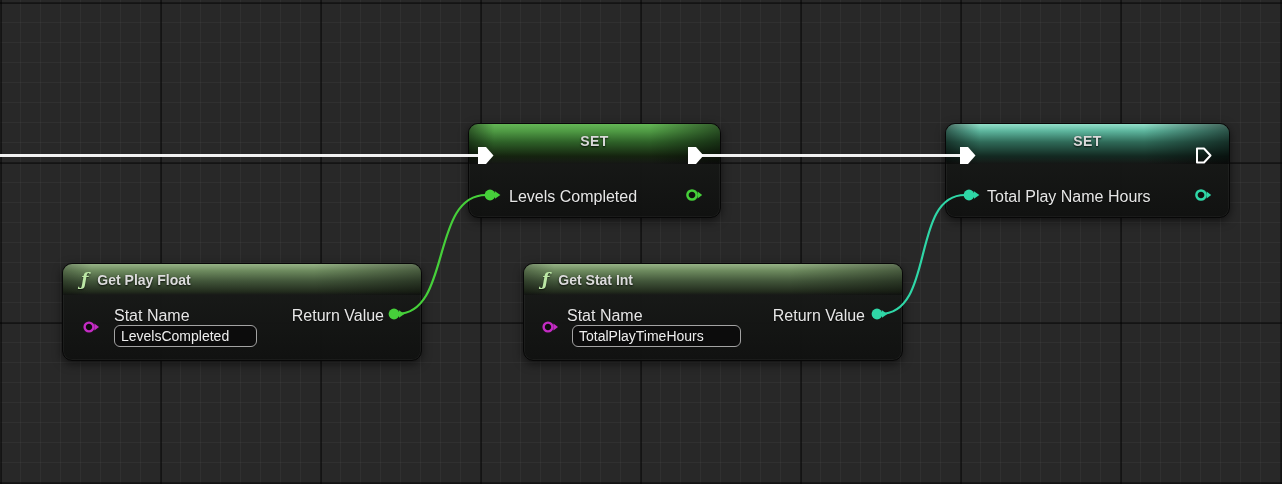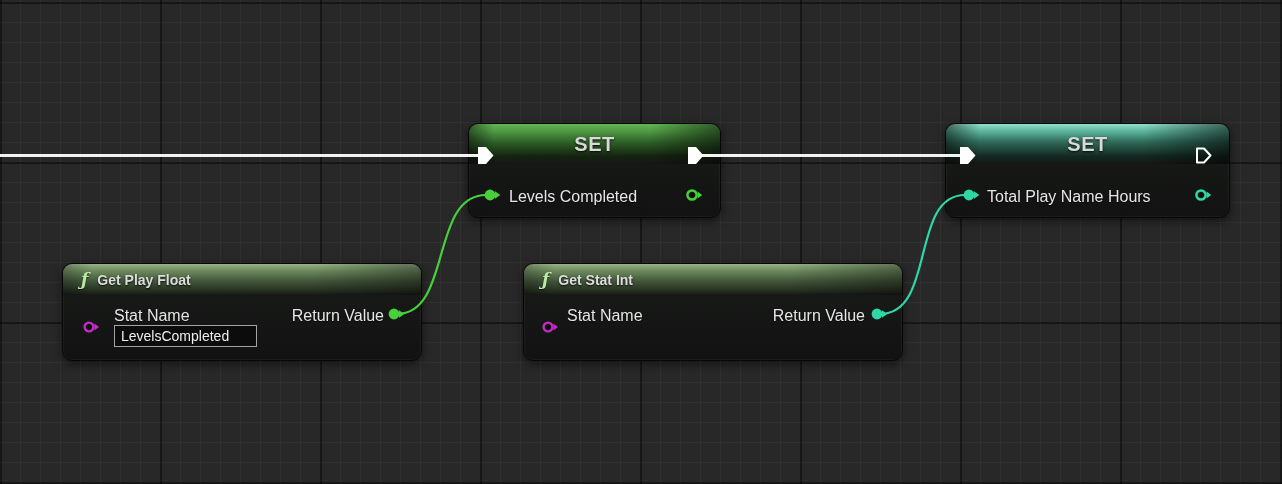--- a/index.html
+++ b/index.html
@@ -24,28 +24,28 @@
   .node-header{position:absolute;top:0;left:0;right:0;border-radius:9px 9px 0 0;overflow:hidden;}
   .hdr-set-float{height:40px;background:
     linear-gradient(to right, rgba(0,0,0,0.45) 0%, rgba(0,0,0,0) 10%, rgba(0,0,0,0) 72%, rgba(0,0,0,0.5) 100%),
     linear-gradient(to bottom, #64b656 0%, #4f9a44 18%, #2e6128 45%, #15240f 80%, rgba(14,18,12,0) 100%);}
   .hdr-set-int{height:40px;background:
     linear-gradient(to right, rgba(0,0,0,0.5) 0%, rgba(0,0,0,0) 12%, rgba(0,0,0,0) 70%, rgba(0,0,0,0.55) 100%),
     linear-gradient(to bottom, #93dfc9 0%, #5cb49c 18%, #2f6a58 45%, #132a22 80%, rgba(12,18,15,0) 100%);}
   .hdr-fn{height:31px;background:
     linear-gradient(to right, rgba(0,0,0,0.25) 0%, rgba(0,0,0,0) 8%, rgba(0,0,0,0) 70%, rgba(0,0,0,0.35) 100%),
     linear-gradient(to bottom, #96b286 0%, #6d8a5e 22%, #42563a 55%, #222b1d 90%, rgba(20,24,18,0) 100%);}
-  .set-title{position:absolute;top:9px;left:0;right:0;text-align:center;font-size:20px;font-weight:bold;
+  .set-title{position:absolute;top:9px;left:0;right:0;text-align:center;font-size:14px;font-weight:bold;
     color:#d9d9d9;letter-spacing:0.5px;text-shadow:0 1px 2px rgba(0,0,0,0.85);}
   .fn-title-row{position:absolute;top:0;left:0;right:0;height:31px;display:flex;align-items:center;gap:9px;padding-left:18px;}
   .fn-icon{font-style:italic;font-family:"DejaVu Serif",serif;color:#bce8a6;font-size:17px;font-weight:bold;
     text-shadow:0 1px 1px rgba(0,0,0,0.6);line-height:1;}
   .fn-title{font-size:14px;font-weight:bold;color:#dcdcdc;text-shadow:0 1px 2px rgba(0,0,0,0.85);}
   .pin-label{position:absolute;font-size:16px;color:#e6e6e6;text-shadow:0 1px 1px rgba(0,0,0,0.7);white-space:nowrap;}
-  .textbox{position:absolute;background:#0c0c0c;border:1px solid #a3a3a3;border-radius:0;color:#ededed;
+  .textbox{position:absolute;background:#0c0c0c;border:1px solid #a3a3a3;border-radius:6px;color:#ededed;
     font-size:14px;font-family:"Liberation Sans",sans-serif;padding:0 6px;height:22px;box-sizing:border-box;outline:none;}
   #wire-layer{position:absolute;left:0;top:0;width:1282px;height:484px;pointer-events:none;}
 </style>
 </head>
 <body>
 
 <div id="canvas">
 
   <div class="node" style="left:468px;top:123px;width:253px;height:95px;">
     <div class="node-header hdr-set-float"></div>
@@ -70,20 +70,21 @@
     <div class="pin-label" style="right:37px;top:43px;">Return Value</div>
   </div>
 
   <div class="node" style="left:523px;top:263px;width:380px;height:98px;">
     <div class="node-header hdr-fn"></div>
     <div class="fn-title-row">
       <span class="fn-icon">ƒ</span>
       <span class="fn-title">Get Stat Int</span>
     </div>
     <div class="pin-label" style="left:43px;top:43px;">Stat Name</div>
+    <input class="textbox" style="left: 48px; top: 61px; width: 169px;" type="text" value="TotalPlayTimeHours">
     <div class="pin-label" style="right:37px;top:43px;">Return Value</div>
   </div>
 
   <svg id="wire-layer" xmlns="http://www.w3.org/2000/svg">
 
     <path d="M 0 155.5 L 478 155.5" fill="none" stroke-width="3" stroke="#f2f2f2"></path>
     <path d="M 702 155.5 L 962 155.5" fill="none" stroke-width="3" stroke="#f2f2f2"></path>
 
     <path d="M 397 314 C 452 314, 430 195, 486 195" fill="none" stroke-width="2.2" stroke="#46d03a"></path>
     <path d="M 880 314 C 936 314, 910 195, 965 195" fill="none" stroke-width="2.2" stroke="#2fd7a7"></path>

